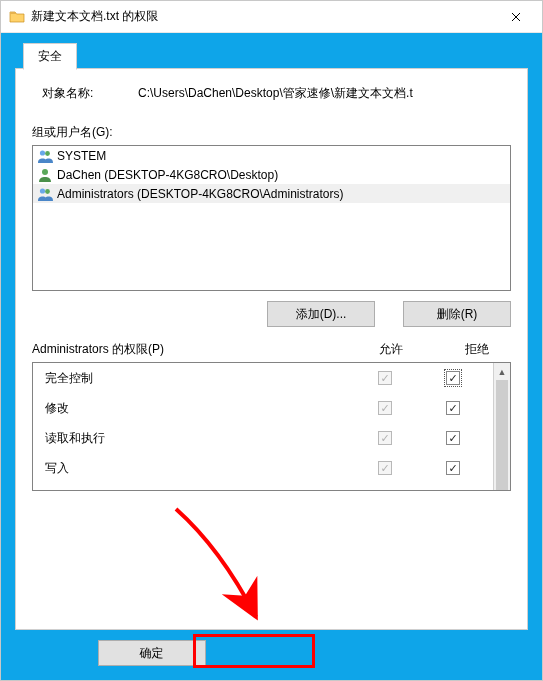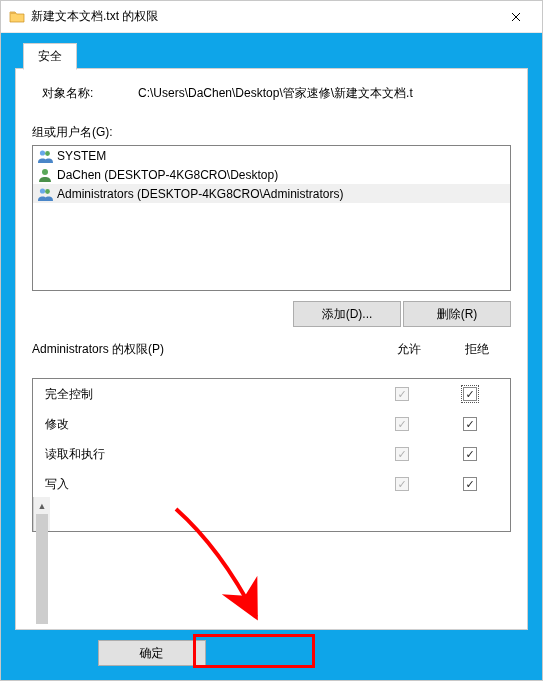--- a/index.html
+++ b/index.html
@@ -84,47 +84,47 @@
     height: 19px;
     padding: 0 4px;
     gap: 4px;
     font-size: 12px;
   }
   .list-item.selected { background: #f0f0f0; }
   .user-icon { width: 16px; height: 16px; flex-shrink: 0; }
   .btn-row {
     display: flex;
     justify-content: flex-end;
-    gap: 2px;
+    gap: 28px;
     margin: 10px 0 14px 0;
   }
   .btn {
     min-width: 108px;
     height: 26px;
     background: #e1e1e1;
     border: 1px solid #adadad;
     font-size: 12px;
     display: flex;
     align-items: center;
     justify-content: center;
     font-family: inherit;
     padding: 0;
   }
   .perm-header {
     display: flex;
     align-items: flex-end;
-    margin-bottom: 20px;
+    margin-bottom: 4px;
+    gap: 18px;
   }
   .perm-header .perm-title { flex: 1; }
   .perm-header .col { width: 68px; text-align: center; }
   .perm-box-wrap {
     display: flex;
     border: 1px solid #828282;
-    height: 154px;
-    flex-direction: column;
+    height: 129px;
   }
   .perm-box {
     flex: 1;
     overflow: hidden;
   }
   .perm-scrollbar {
     width: 17px;
     background: #f0f0f0;
     border-left: 1px solid #d0d0d0;
     display: flex;

